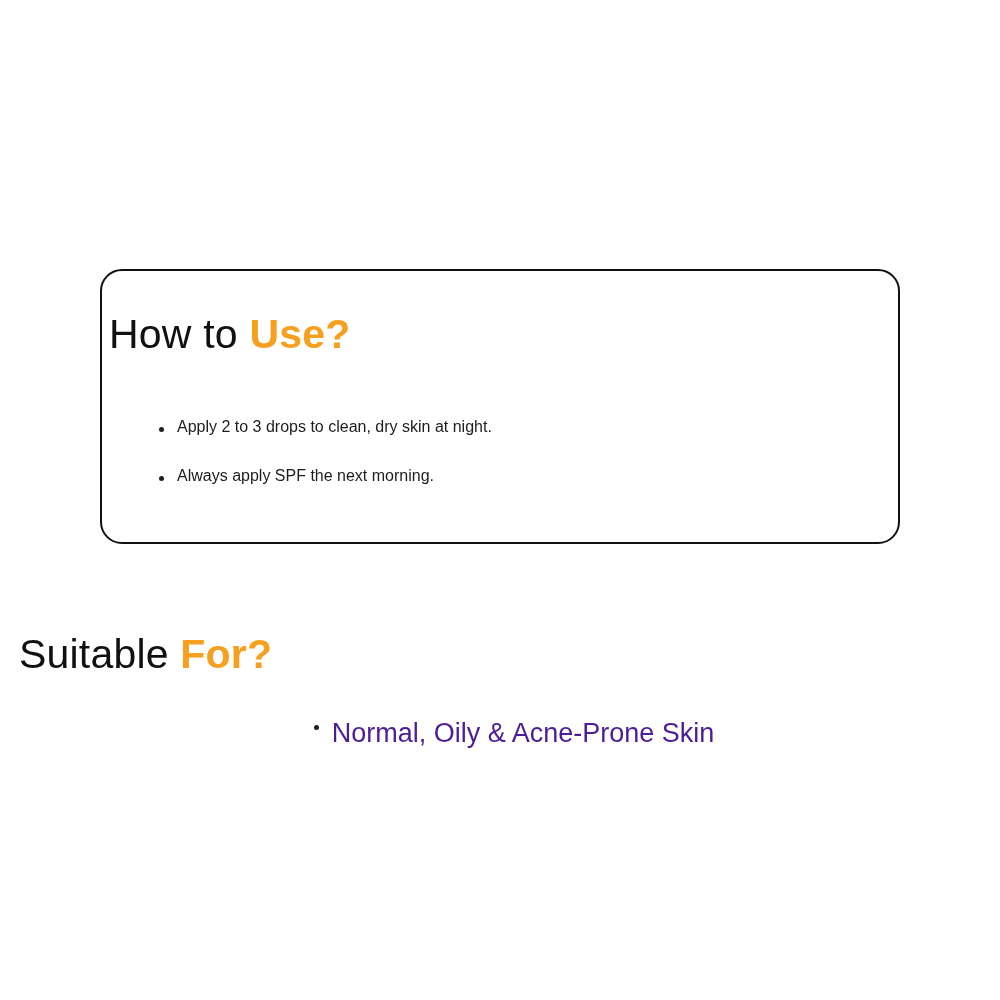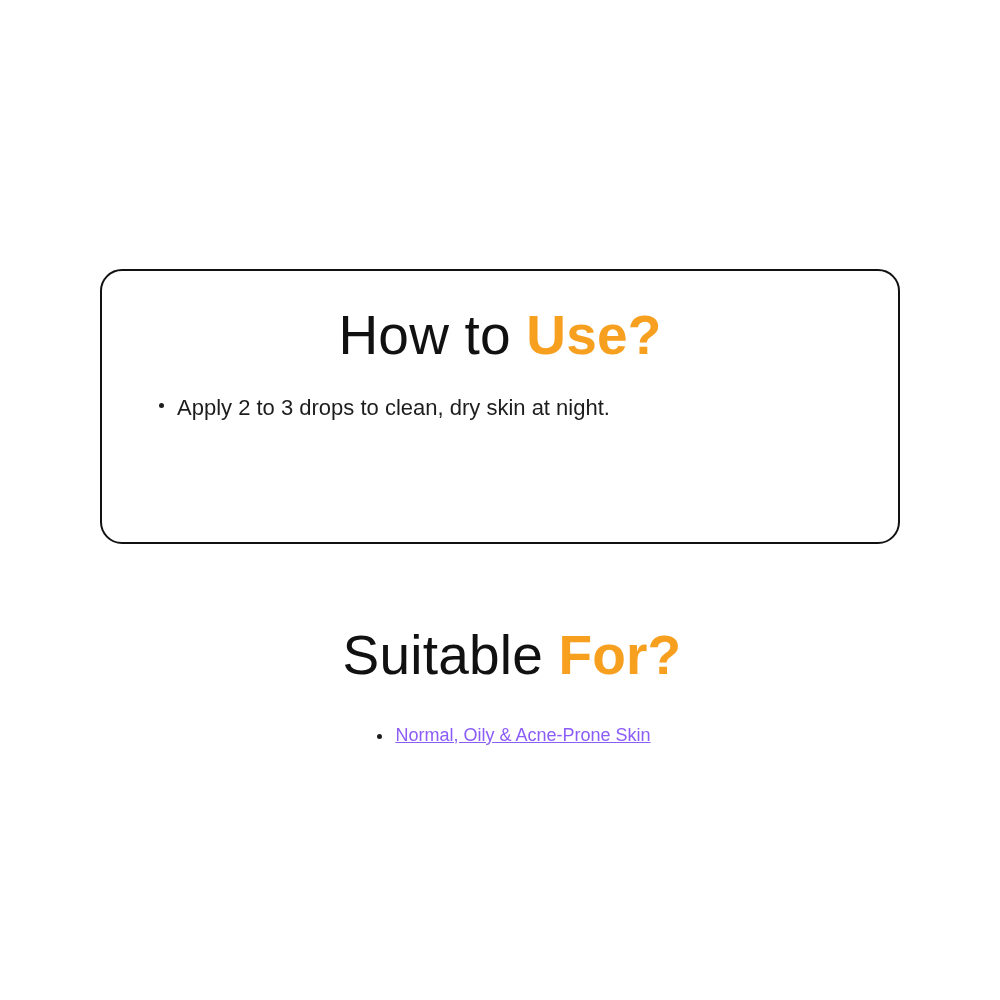--- a/index.html
+++ b/index.html
@@ -29,51 +29,52 @@
     top: 269px;
     width: 800px;
     height: 275px;
     box-sizing: border-box;
     border: 2px solid #111111;
     border-radius: 22px;
     background: #ffffff;
   }
 
   .section-heading {
-    text-align: center;
-    font-size: 55px;
+    text-align: left;
+    font-size: 41px;
     font-weight: 400;
     letter-spacing: 0.2px;
     color: #111111;
-    margin: 0;
+    margin: 7px;
     line-height: 1.1;
   }
 
   .usage-card .section-heading {
     padding-top: 34px;
   }
 
   .accent {
     color: #F7A01F;
     font-weight: 700;
   }
 
   .bullet-list {
     list-style: none;
     margin: 0;
     padding: 0;
   }
 
   .bullet-list li {
     position: relative;
-    font-size: 22px;
+    font-size: 16px;
     line-height: 1.54;
     color: #1d1d1d;
     padding-left: 23px;
     white-space: nowrap;
+    margin-top: 24px;
   }
 
   .bullet-list li::before {
     content: "";
     position: absolute;
     left: 5px;
     top: 12px;
     width: 5px;
     height: 5px;
     border-radius: 50%;
@@ -101,26 +102,25 @@
   }
 
   .suitable-list ul {
     list-style: none;
     margin: 0;
     padding: 0;
   }
 
   .suitable-list li {
     position: relative;
-    font-size: 18px;
+    font-size: 27px;
     line-height: 1.5;
-    color: #8b5cf6;
+    color: #4c1d95;
     padding-left: 22px;
     white-space: nowrap;
-    text-decoration: underline;
   }
 
   .suitable-list li::before {
     content: "";
     position: absolute;
     left: 4px;
     top: 12px;
     width: 5px;
     height: 5px;
     border-radius: 50%;
@@ -130,20 +130,21 @@
 </head>
 <body>
 
 <div class="page">
 
   <div class="usage-card">
     <h2 class="section-heading"><span>How to </span><span class="accent">Use?</span></h2>
 
     <ul class="bullet-list usage-list">
       <li>Apply 2 to 3 drops to clean, dry skin at night.</li>
+      <li>Always apply SPF the next morning.</li>
     </ul>
   </div>
 
   <div class="suitable-block">
     <h2 class="section-heading"><span>Suitable </span><span class="accent">For?</span></h2>
 
     <div class="suitable-list">
       <ul>
         <li>Normal, Oily &amp; Acne-Prone Skin</li>
       </ul>

